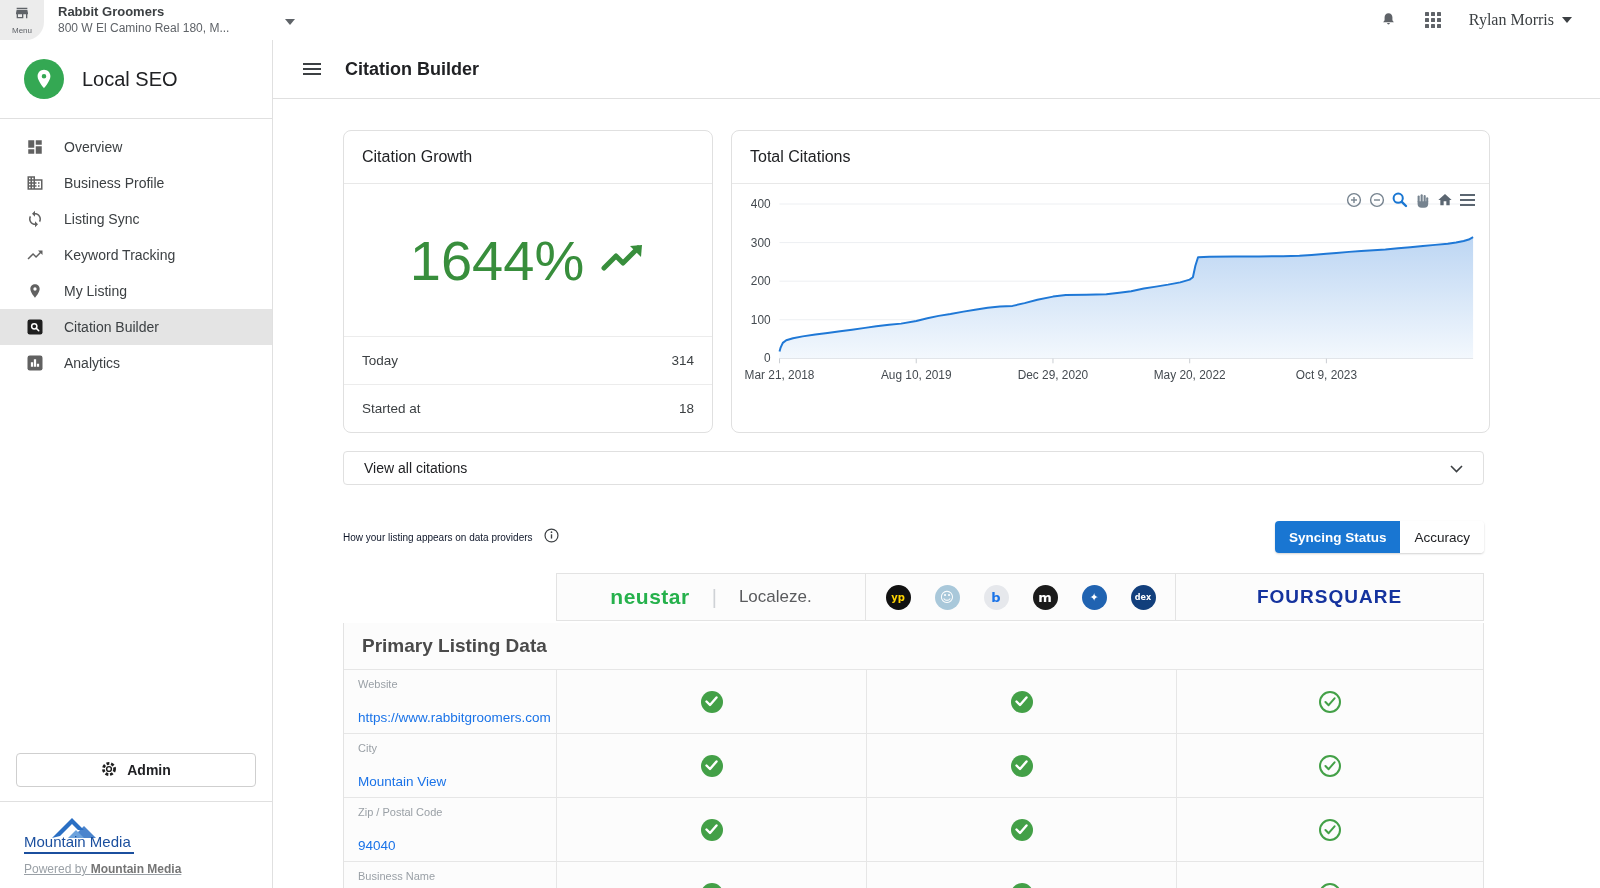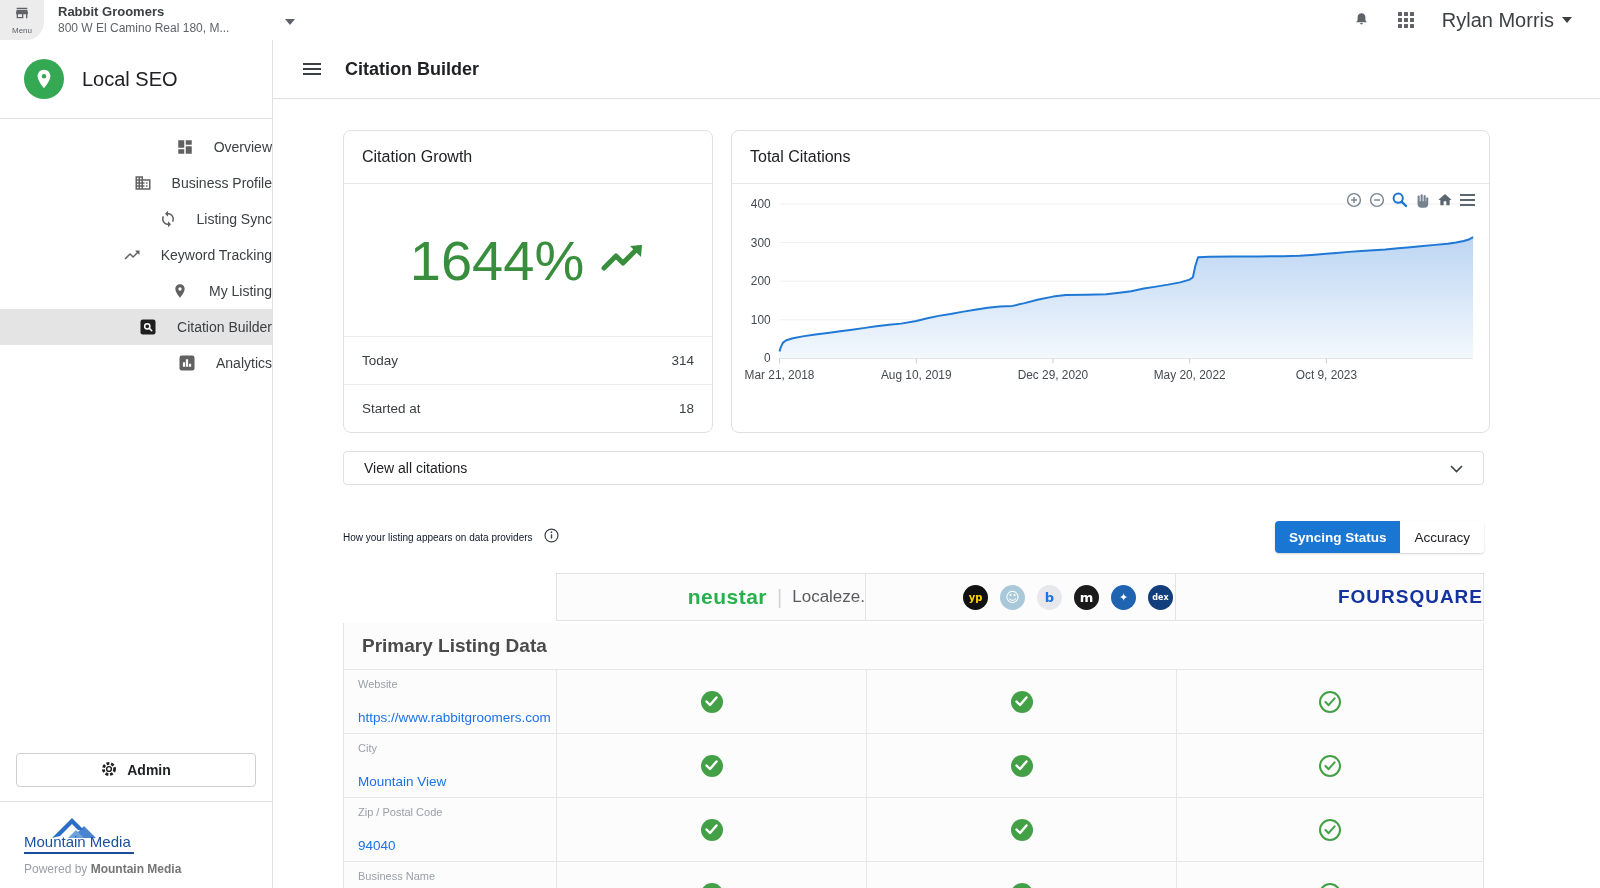--- a/index.html
+++ b/index.html
@@ -12,43 +12,43 @@
   .menu-pill { width:44px; height:40px; background:#ececec; border-radius:0 0 18px 0;
     display:flex; flex-direction:column; align-items:center; justify-content:center; cursor:pointer; }
   .menu-pill .mlabel { font-size:8px; color:#5f6368; margin-top:1px; }
   .biz-select { display:flex; align-items:center; margin-left:14px; cursor:pointer; }
   .biz-name { font-size:13px; font-weight:bold; color:#3c4043; line-height:1.25; }
   .biz-addr { font-size:12px; color:#5f6368; line-height:1.25; }
   .caret { margin-left:56px; }
   .topbar-right { margin-left:auto; display:flex; align-items:center; gap:28px; padding-right:28px; }
   .icon-btn { cursor:pointer; display:flex; align-items:center; }
   .user-menu { display:flex; align-items:center; gap:8px; cursor:pointer; }
-  .user-name { font-size:20px; color:#3c4043; }
+  .user-name { font-size:16px; color:#3c4043;font-family:Liberation Serif, serif; }
 
   
   .body-row { flex:1; display:flex; min-height:0; }
 
   
   .sidebar { width:273px; flex:0 0 273px; border-right:1px solid #e0e0e0; display:flex; flex-direction:column; background:#fff; }
   .brand { display:flex; align-items:center; gap:18px; padding:19px 24px; border-bottom:1px solid #e0e0e0; }
   .brand-badge { width:40px; height:40px; border-radius:50%; background:#34a853; display:flex; align-items:center; justify-content:center; }
   .brand-name { font-size:20px; color:#202124; }
   .nav { padding-top:10px; }
-  .nav-item { height:36px; display:flex; align-items:center; gap:20px; padding-left:26px; cursor:pointer;justify-content:flex-end; }
+  .nav-item { height:36px; display:flex; align-items:center; gap:20px; padding-left:26px; cursor:pointer; }
   .nav-item.active { background:#e4e4e4; }
   .nav-item .nicon { width:18px; display:flex; justify-content:center; }
   .nav-label { font-size:14px; color:#3c4043; }
   .side-spacer { flex:1; }
   .admin-btn { margin:0 16px 14px 16px; height:34px; border:1px solid #cfcfcf; border-radius:4px;
     background:#fff; display:flex; align-items:center; justify-content:center; gap:10px;
     font-size:14px; font-weight:bold; color:#202124; cursor:pointer; }
   .side-footer { border-top:1px solid #e0e0e0; padding:14px 0 12px 24px; }
   .mm-logo { display:flex; flex-direction:column; width:110px; }
   .mm-text { font-size:15px; color:#1b4f9e; margin-top:-7px; border-bottom:2px solid #1b4f9e; padding-bottom:2px; }
-  .powered { font-size:12px; color:#9aa0a6; margin-top:8px; }
+  .powered { font-size:12px; color:#9aa0a6; margin-top:8px;text-decoration:underline; }
   .powered b { color:#757575; }
 
   
   .main { flex:1; display:flex; flex-direction:column; min-width:0; }
   .main-header { height:59px; flex:0 0 59px; display:flex; align-items:center; gap:24px;
     padding-left:30px; border-bottom:1px solid #e0e0e0; }
   .page-title { font-size:18px; font-weight:bold; color:#202124; }
   .hamburger { width:18px; cursor:pointer; }
   .hamburger div { height:2px; background:#3c4043; margin:3px 0; }
   .content { width:1141px; margin-left:70px; padding-top:31px; }
@@ -76,21 +76,21 @@
   .section-row { margin-top:36px; display:flex; align-items:center; justify-content:space-between; }
   .section-title-wrap { display:flex; align-items:center; gap:10px; }
   .section-title { font-size:10px; font-weight:normal; color:#0f172a; }
   .toggle-group { display:flex; box-shadow:0 1px 2px rgba(0,0,0,.18); border-radius:4px; }
   .toggle-btn { height:32px; padding:0 14px; display:flex; align-items:center; font-size:13.5px; cursor:pointer; }
   .toggle-btn.on { background:#1976d2; color:#fff; font-weight:bold; border-radius:4px 0 0 4px; }
   .toggle-btn.off { background:#fff; color:#202124; border-radius:0 4px 4px 0; }
 
   .prov-row { display:grid; grid-template-columns:213px 310px 310px 308px; margin-top:20px; }
   .prov-cell { border:1px solid #e3e3e3; border-left:none; height:48px; background:#fcfcfc;
-    display:flex; align-items:center; justify-content:flex-end; gap:8px; }
+    display:flex; align-items:center; justify-content:center; gap:20px; }
   .prov-cell.firstb { border-left:1px solid #e3e3e3; }
   .neustar { font-size:21px; font-weight:bold; color:#26b14c; letter-spacing:.5px; }
   .logo-sep { color:#cfd2d6; font-size:20px; font-weight:300; margin:0 2px; }
   .localeze { font-size:17px; color:#5a5b5e; }
   .pi { width:25px; height:25px; border-radius:50%; display:flex; align-items:center; justify-content:center;
     font-weight:bold; font-family:"DejaVu Sans",sans-serif; margin:0 2px; }
   .pi-yp { background:#111; color:#ffd400; font-size:10px; }
   .pi-smiley { background:#a9c8da; color:#fff; font-size:14px; }
   .pi-bing { background:#e6e8ec; color:#1a73e8; font-size:13px; }
   .pi-mc { background:#1b1b1b; color:#fff; font-size:13px; }

